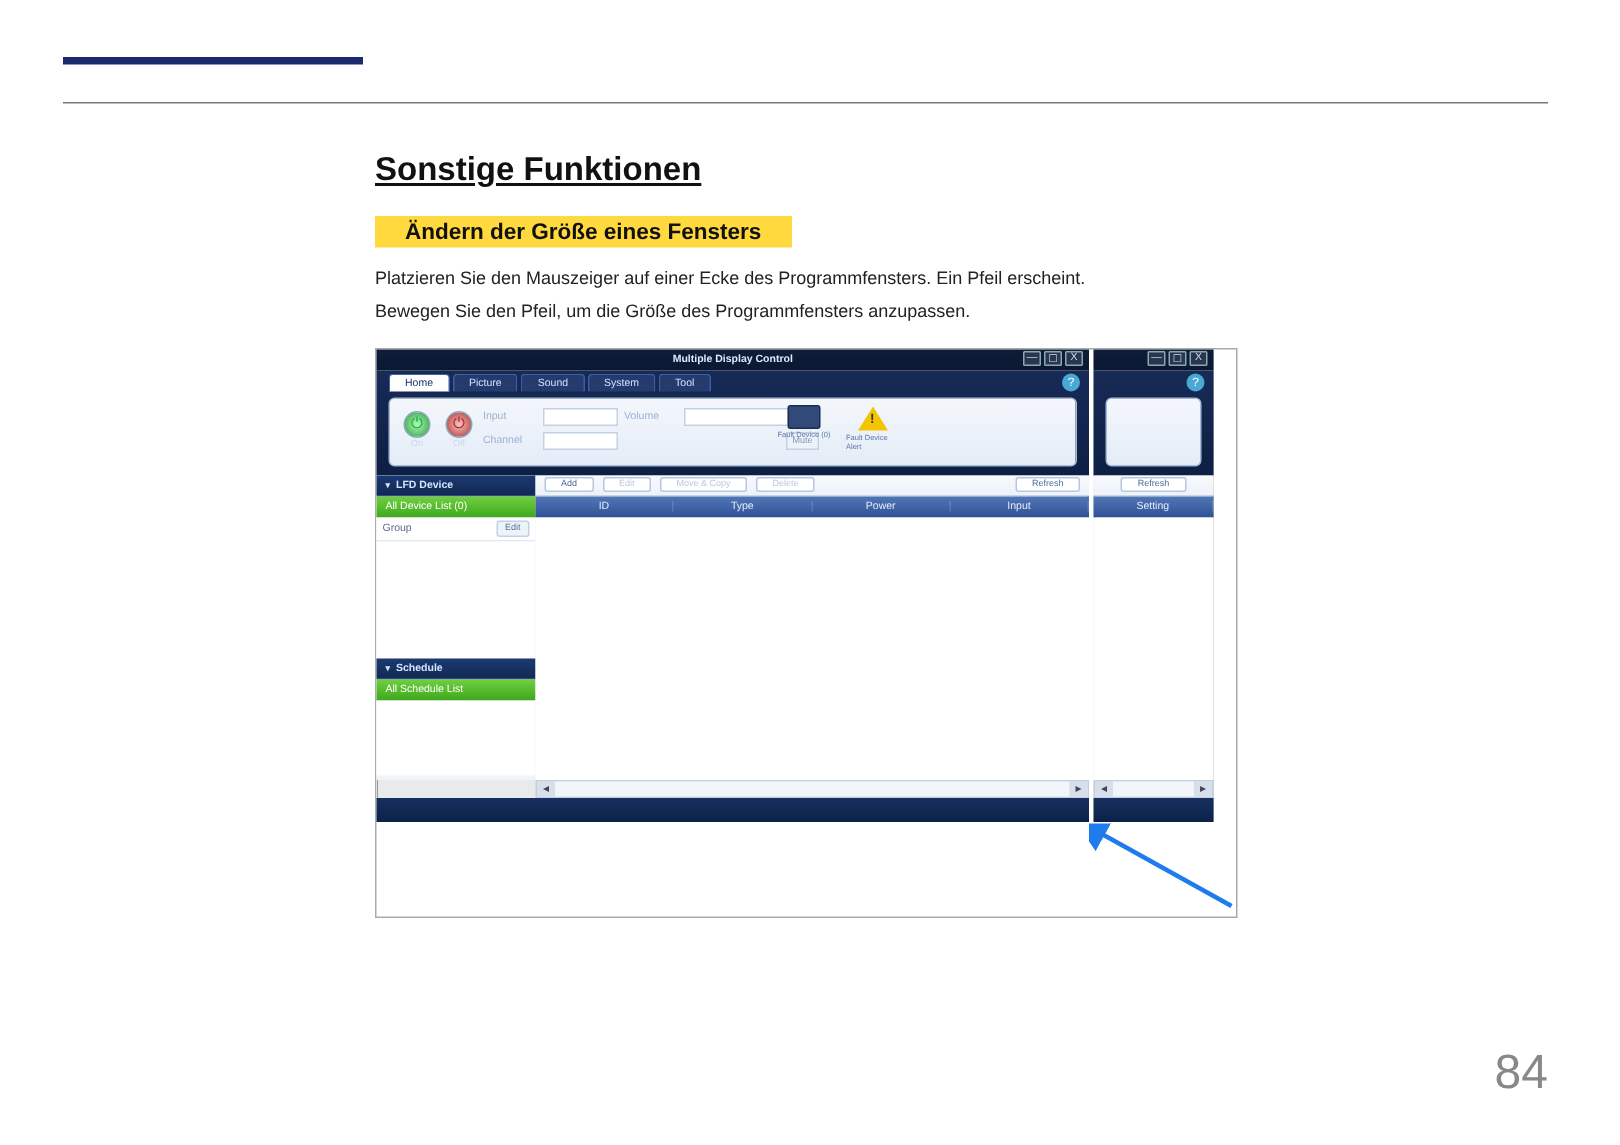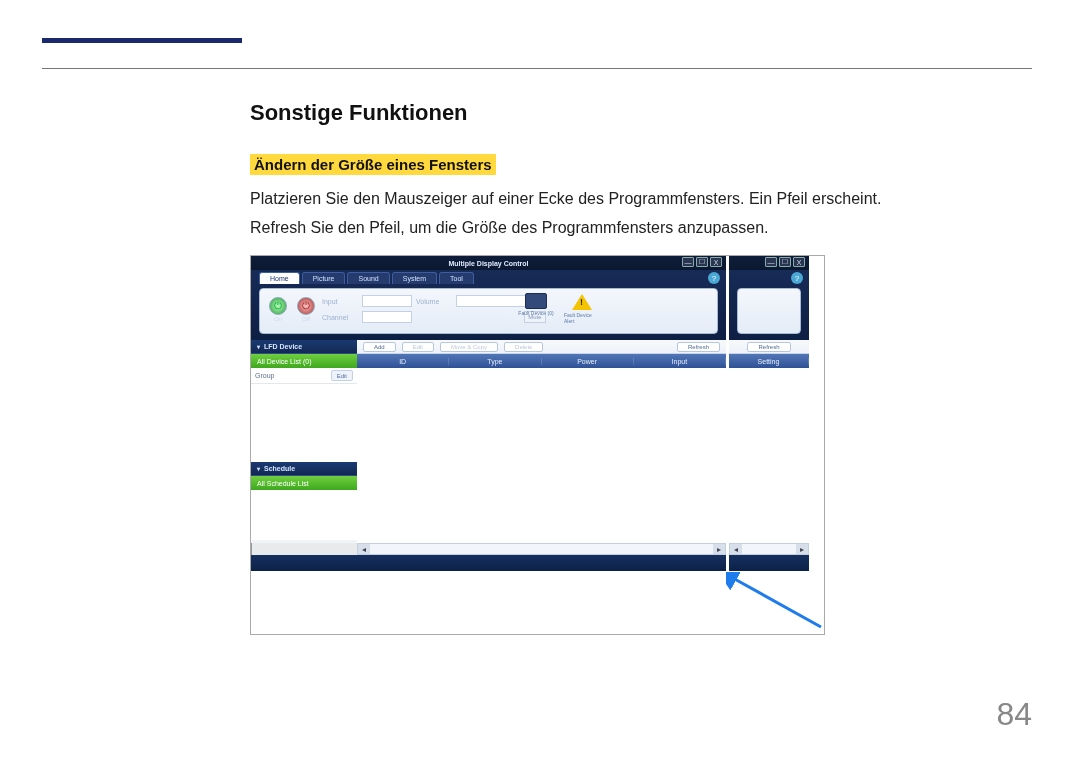--- a/index.html
+++ b/index.html
@@ -25,31 +25,31 @@
     right: 48px;
     top: 68px;
     border-top: 1px solid #777;
   }
   .content {
     position: absolute;
     left: 250px;
     top: 100px;
     right: 60px;
   }
-  .h1 { font-size: 22px; font-weight: bold; color: #111; margin-bottom: 28px;}
+  .h1 { font-size: 22px; font-weight: bold; color: #111; margin-bottom: 18px; text-decoration: underline;}
   .h2 {
     display: inline-block;
     background: #ffd93d;
     color: #111;
     font-size: 15px;
     font-weight: bold;
-    padding: 2px 4px;
+    padding: 2px 20px;
     margin-bottom: 10px;
   }
-  .body-p { font-size: 16px; color: #222; line-height: 1.7; margin-bottom: 2px;}
+  .body-p { font-size: 12px; color: #222; line-height: 1.7; margin-bottom: 2px;}
   .page-num {
     position: absolute; right: 48px; bottom: 30px;
     font-size: 32px; color: #888; font-weight: 400;
   }
   .screenshot {
     margin-top: 14px;
     width: 575px;
     height: 380px;
     border: 1px solid #aaa;
     position: relative;
@@ -181,21 +181,21 @@
 </head>
 <body>
 
 <div class="accent-bar"></div>
 <div class="rule"></div>
 
 <div class="content">
   <div class="h1">Sonstige Funktionen</div>
   <div class="h2">Ändern der Größe eines Fensters</div>
   <div class="body-p">Platzieren Sie den Mauszeiger auf einer Ecke des Programmfensters. Ein Pfeil erscheint.</div>
-  <div class="body-p">Refresh Sie den Pfeil, um die Größe des Programmfensters anzupassen.</div>
+  <div class="body-p">Bewegen Sie den Pfeil, um die Größe des Programmfensters anzupassen.</div>
 
   <div class="screenshot">
 
     <div class="mdc-window">
       <div class="mdc-titlebar">
         <span class="title">Multiple Display Control</span>
         <div class="win-btns">
           <div class="win-btn">—</div>
           <div class="win-btn">☐</div>
           <div class="win-btn">X</div>

